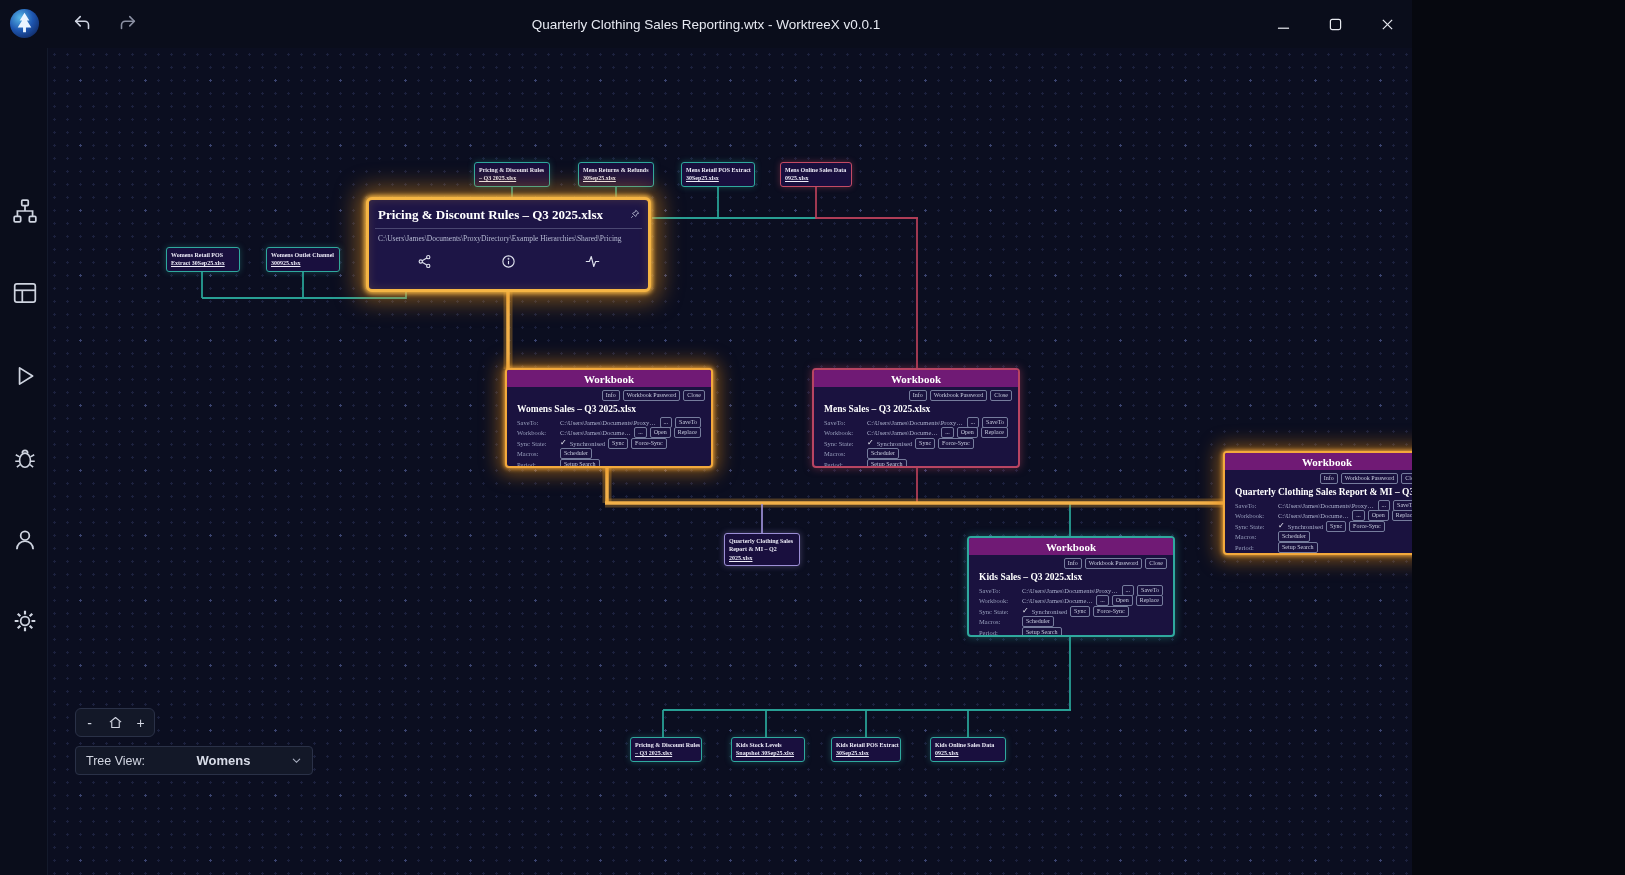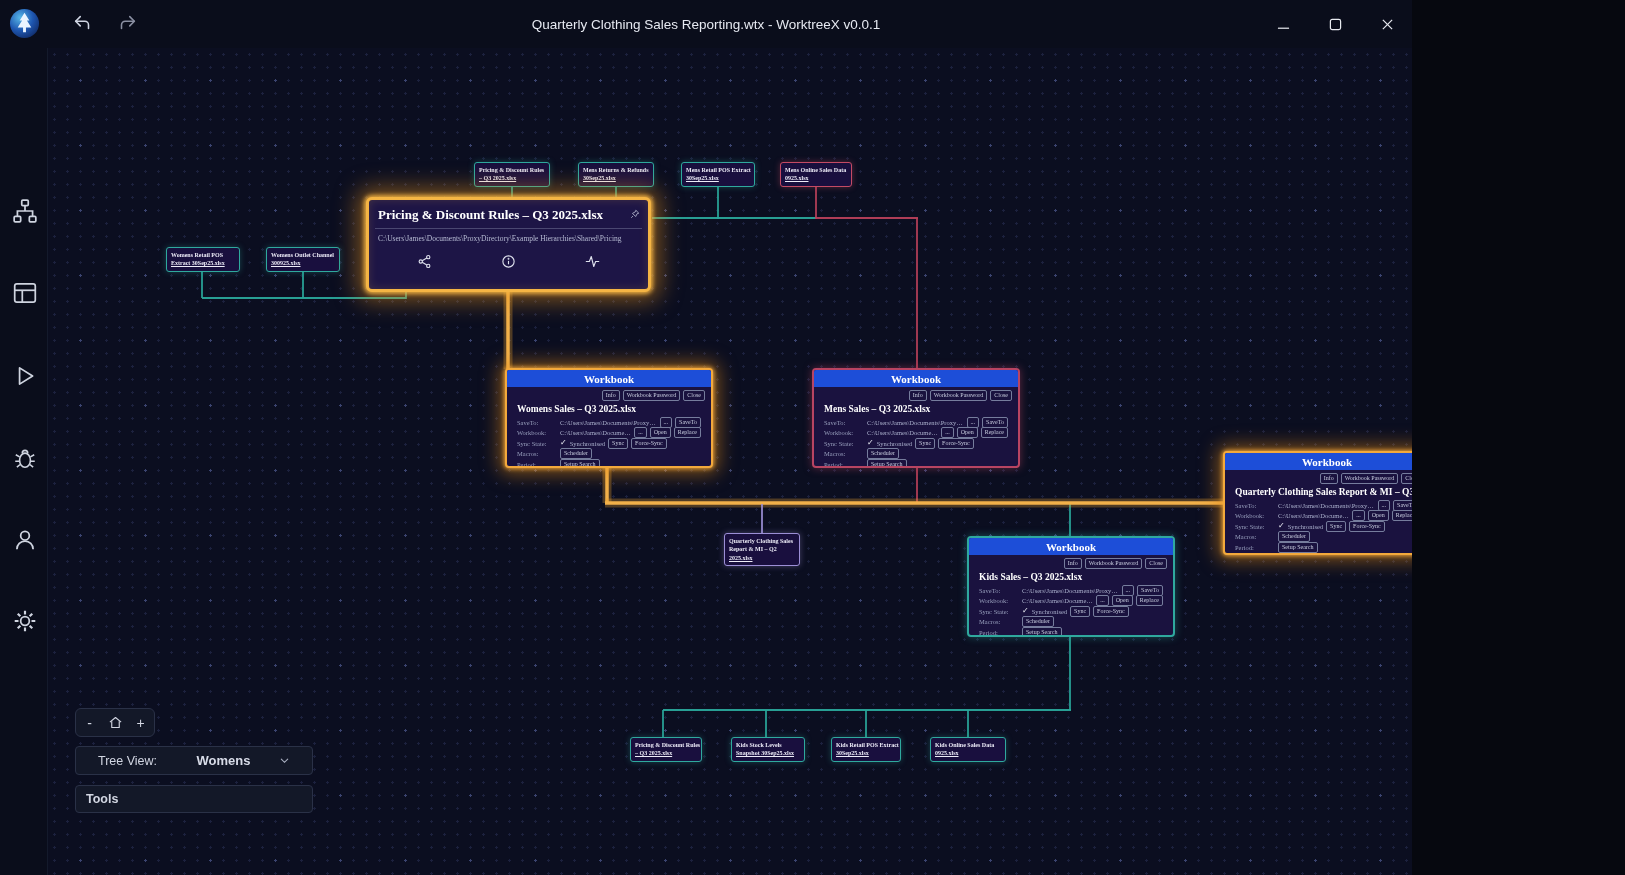--- a/index.html
+++ b/index.html
@@ -60,38 +60,38 @@
   .sel-divider { border-bottom:1px solid rgba(160,166,196,.35); margin:0 6px; }
   .sel-path { padding:5px 9px 0; color:#b7bcd4; font-size:7.5px; white-space:nowrap; }
   .sel-icons { display:flex; justify-content:space-between; padding:11px 48px 0; color:#dfe2ee; }
   .sel-icon { width:15px; height:15px; cursor:pointer; }
 
   
   .workbook { position:absolute; background:#1a123f; border-radius:4px; overflow:hidden; z-index:11; }
   .wb-orange { border:2px solid #f3a93c; box-shadow:0 0 4px 1px rgba(243,169,60,.9), 0 0 18px 6px rgba(230,140,20,.5); }
   .wb-red    { border:2px solid #b84462; box-shadow:0 0 9px rgba(184,68,98,.5); }
   .wb-teal   { border:2px solid #2fa99e; box-shadow:0 0 9px rgba(47,169,158,.45); }
-  .wb-header { background:#1d4ed8; height:17px; display:flex; align-items:center; justify-content:center;
+  .wb-header { background:#701a75; height:17px; display:flex; align-items:center; justify-content:center;
     color:#ffffff; font-weight:bold; font-size:11px; }
   .wb-topbtns { display:flex; justify-content:flex-end; gap:3px; padding:3px 6px 0; }
   .mini-btn { border:1px solid #767d9d; color:#c6cbdd; border-radius:2px; font-size:6px; line-height:7px;
     padding:1px 3px; background:transparent; font-family:inherit; cursor:pointer; }
   .wb-title { color:#ffffff; font-weight:bold; font-size:9.5px; padding:3px 10px 3px; white-space:nowrap; overflow:hidden; }
   .wb-row { display:flex; align-items:center; gap:3px; padding:1px 10px 1px; color:#989fbd; font-size:6.5px; height:10.5px; }
   .wb-row .lbl { width:40px; flex-shrink:0; }
   .wb-row .val { color:#aab0cc; white-space:nowrap; overflow:hidden; text-overflow:ellipsis; }
   .wb-row .val.fill { flex:1; }
   .wb-check { color:#eef1f8; font-size:8px; line-height:8px; }
 
   
   .panel { background:#131828; border:1px solid #2a3147; border-radius:4px; color:#d2d6e2; z-index:20; position:absolute; }
   .zoombar { left:75px; top:708px; width:80px; height:29px; border-radius:6px; display:flex; align-items:center; justify-content:space-around; }
   .zoombar .zbtn { color:#d2d6e2; font-size:14px; width:18px; text-align:center; cursor:pointer; }
   .zoombar .home { width:15px; height:15px; color:#d2d6e2; cursor:pointer; }
-  .treeview { left:75px; top:746px; width:238px; height:29px; display:flex; align-items:center; padding:0 22px; font-size:12.5px; }
+  .treeview { left:75px; top:746px; width:238px; height:29px; display:flex; align-items:center; padding:0 10px; font-size:12.5px; }
   .tv-select { flex:1; display:flex; align-items:center; justify-content:center; position:relative; cursor:pointer; font-size:13px; color:#d8dce8; font-weight:bold; }
   .tv-chevron { position:absolute; right:0; width:11px; height:11px; color:#aab0c2; }
   .toolsbar { left:75px; top:785px; width:238px; height:28px; display:flex; align-items:center; padding:0 10px; font-size:12.5px; font-weight:bold; cursor:pointer; }
 
   
   .statusbar { position:absolute; left:1188px; top:820px; width:368px; height:23px; background:#151a2b;
     border:1px solid #272e45; border-radius:3px 0 0 0; display:flex; align-items:center; padding:0 10px;
     color:#c9cede; font-size:11px; z-index:20; }
 
   svg { display:block; }
@@ -491,18 +491,15 @@
     <span class="tv-select">
       <span>Womens</span>
       <span class="tv-chevron">
         <svg viewBox="0 0 24 24" width="11" height="11" fill="none" stroke="currentColor" stroke-width="2.4" stroke-linecap="round">
             <polyline points="5,9 12,16 19,9"></polyline>
           </svg>
       </span>
     </span>
   </div>
 
-  <div class="panel toolsbar">
-    <span>Tools</span>
-  </div>
 
 
 </div>
 
 </body></html>

